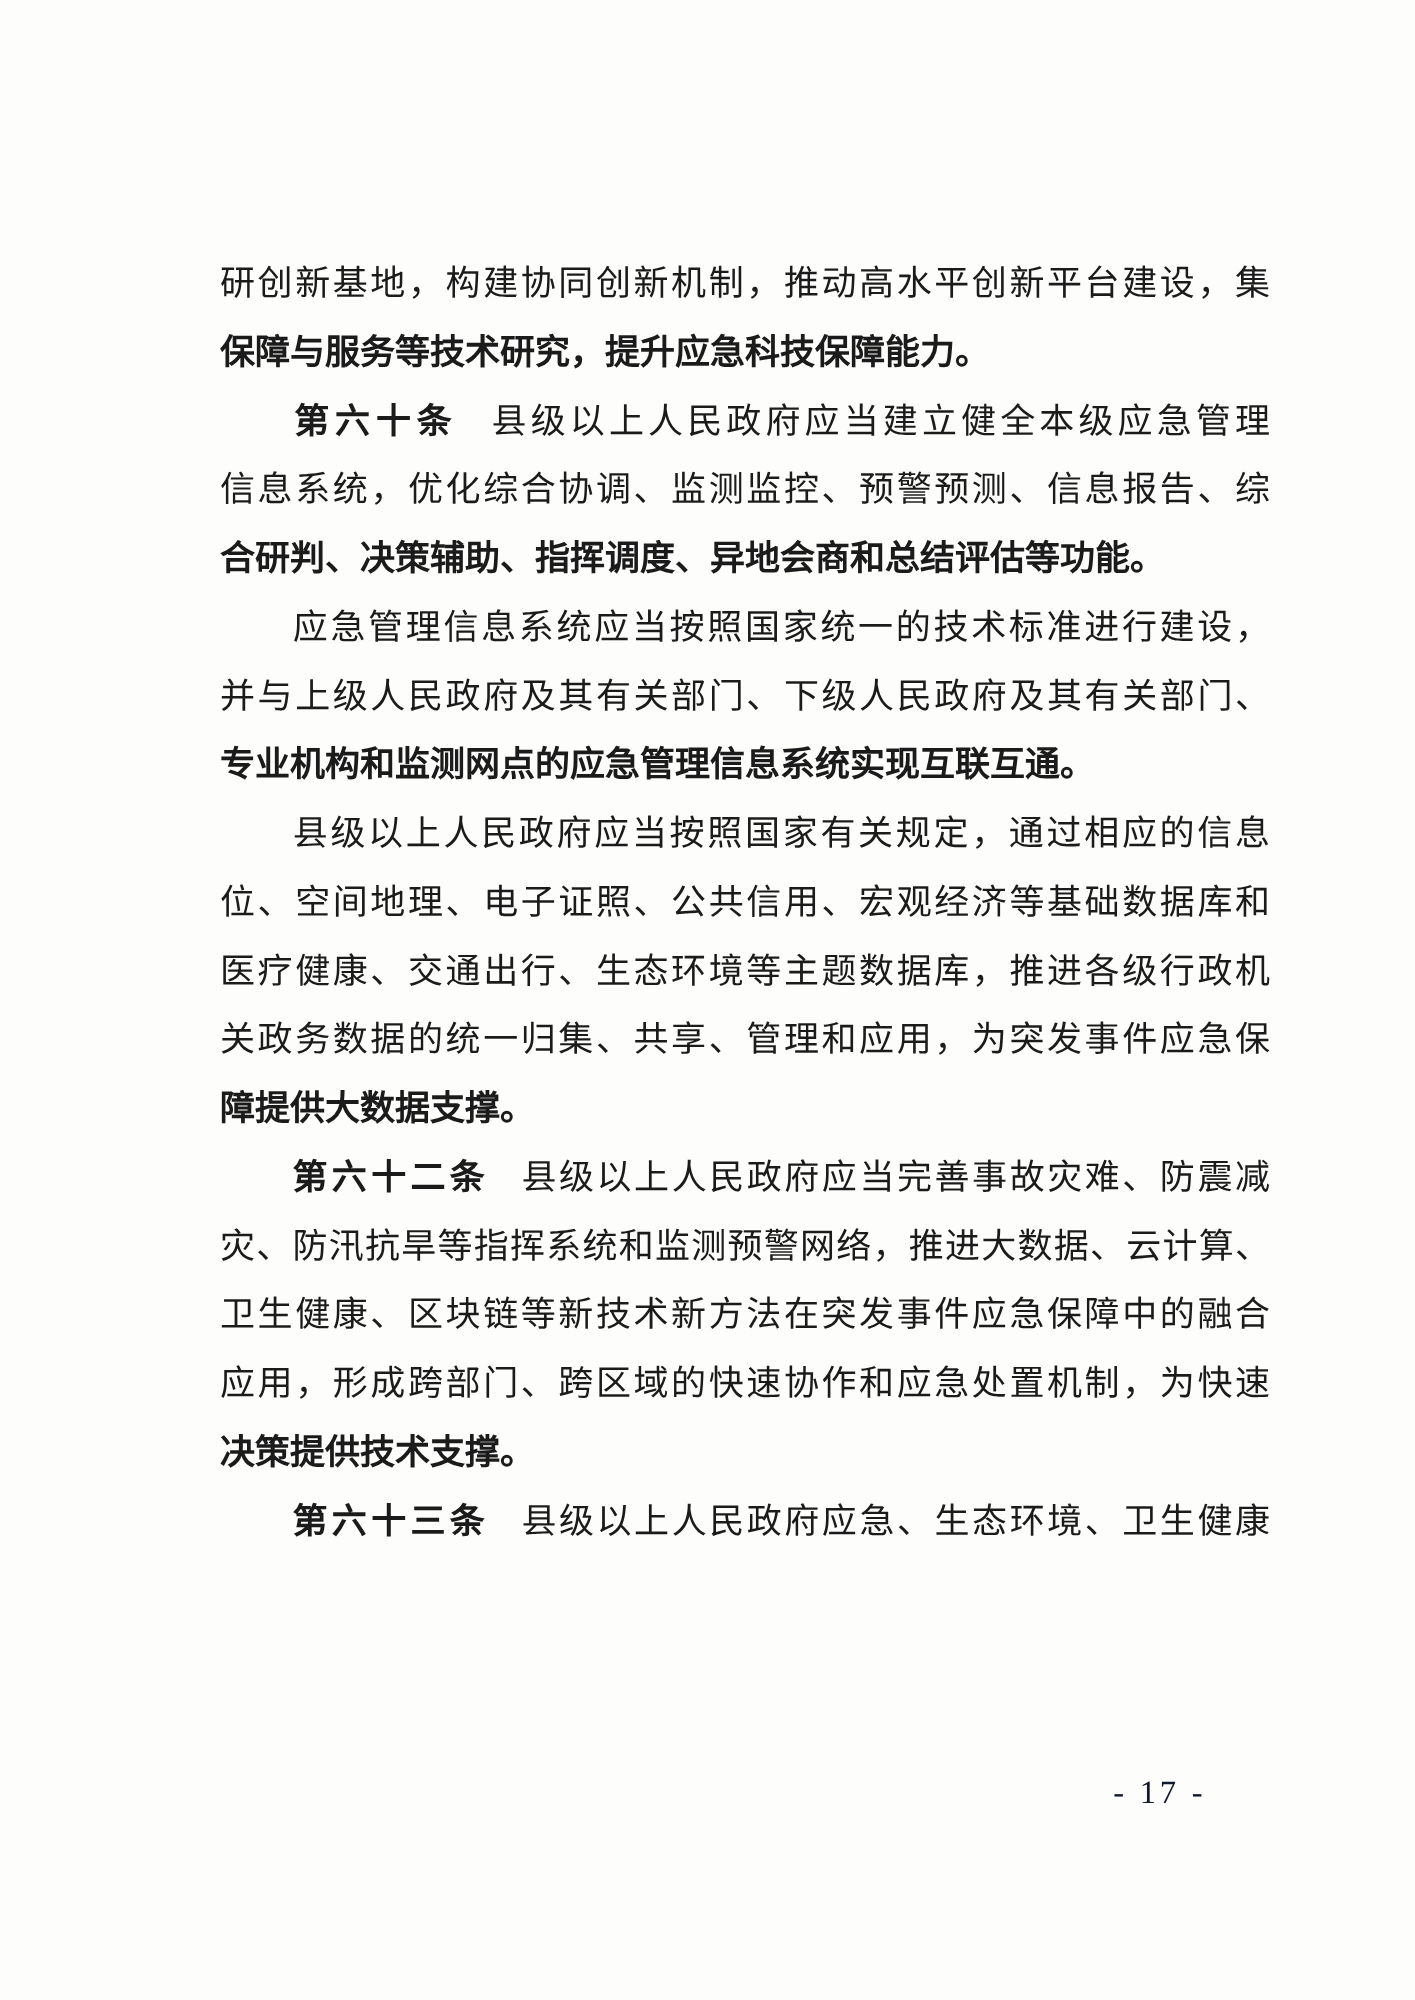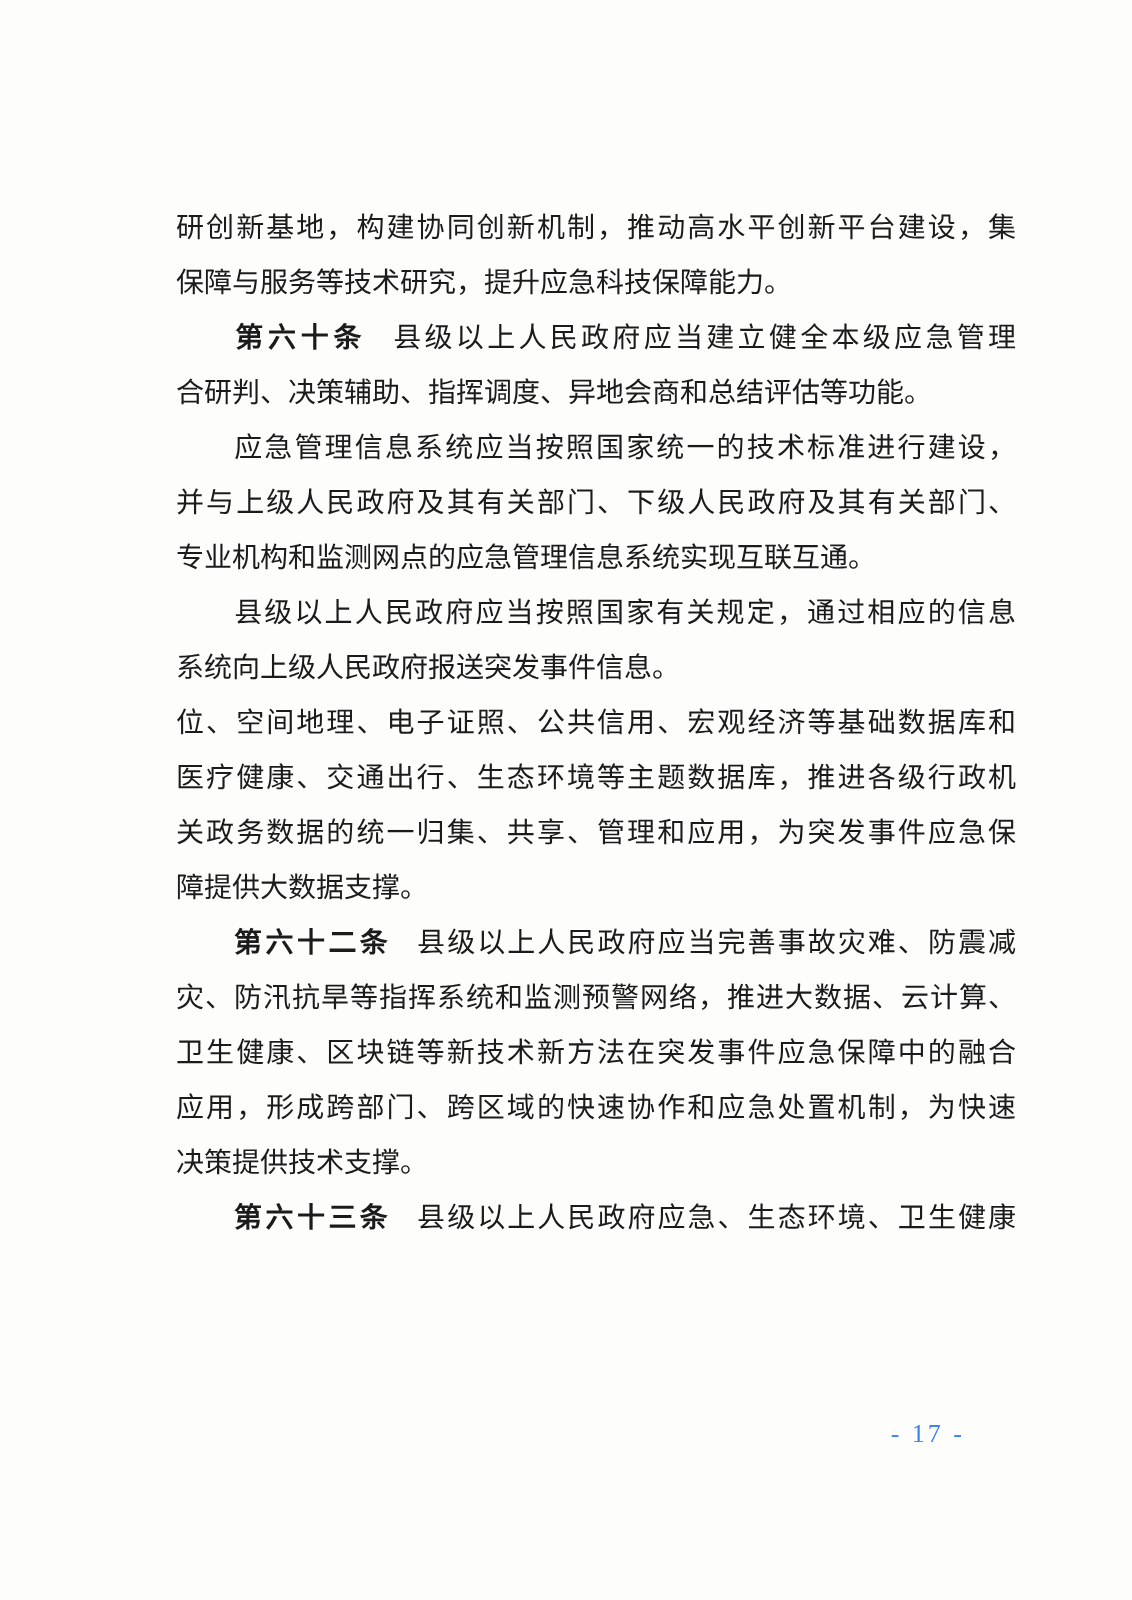--- a/index.html
+++ b/index.html
@@ -27,20 +27,21 @@
   }
   .line {
     height: 55px;
     text-align: justify;
     text-align-last: justify;
     white-space: nowrap;
     overflow: visible;
   }
   .line.para-end {
     text-align-last: left;
+    font-weight: bold;
   }
   .indent {
     display: inline-block;
     width: 2em;
     height: 1px;
   }
   .label-gap {
     display: inline-block;
     width: 0.85em;
     height: 1px;
@@ -53,37 +54,37 @@
   .line-text {
     white-space: pre-wrap;
   }
   .page-number {
     position: absolute;
     top: 1418px;
     right: 167px;
     font-size: 26px;
     line-height: 32px;
     letter-spacing: 3px;
-    color: #3b82f6;
+    color: #0f172a;
     font-family: "Liberation Serif", "DejaVu Serif", serif;
   }
 </style>
 </head>
 <body>
 
 <div class="doc-body">
     <div class="line"><span class="line-text">研创新基地，构建协同创新机制，推动高水平创新平台建设，集</span></div>
     <div class="line para-end"><span class="line-text">保障与服务等技术研究，提升应急科技保障能力。</span></div>
     <div class="line"><span class="indent"></span><span class="article-label">第六十条</span><span class="label-gap"></span><span class="line-text">县级以上人民政府应当建立健全本级应急管理</span></div>
+    <div class="line"><span class="line-text">信息系统，优化综合协调、监测监控、预警预测、信息报告、综</span></div>
     <div class="line para-end"><span class="line-text">合研判、决策辅助、指挥调度、异地会商和总结评估等功能。</span></div>
     <div class="line"><span class="indent"></span><span class="line-text">应急管理信息系统应当按照国家统一的技术标准进行建设，</span></div>
     <div class="line"><span class="line-text">并与上级人民政府及其有关部门、下级人民政府及其有关部门、</span></div>
     <div class="line para-end"><span class="line-text">专业机构和监测网点的应急管理信息系统实现互联互通。</span></div>
     <div class="line"><span class="indent"></span><span class="line-text">县级以上人民政府应当按照国家有关规定，通过相应的信息</span></div>
-    <div class="line para-end"><span class="line-text">系统向上级人民政府报送突发事件信息。</span></div>
     <div class="line"><span class="line-text">位、空间地理、电子证照、公共信用、宏观经济等基础数据库和</span></div>
     <div class="line"><span class="line-text">医疗健康、交通出行、生态环境等主题数据库，推进各级行政机</span></div>
     <div class="line"><span class="line-text">关政务数据的统一归集、共享、管理和应用，为突发事件应急保</span></div>
     <div class="line para-end"><span class="line-text">障提供大数据支撑。</span></div>
     <div class="line"><span class="indent"></span><span class="article-label">第六十二条</span><span class="label-gap"></span><span class="line-text">县级以上人民政府应当完善事故灾难、防震减</span></div>
     <div class="line"><span class="line-text">灾、防汛抗旱等指挥系统和监测预警网络，推进大数据、云计算、</span></div>
     <div class="line"><span class="line-text">卫生健康、区块链等新技术新方法在突发事件应急保障中的融合</span></div>
     <div class="line"><span class="line-text">应用，形成跨部门、跨区域的快速协作和应急处置机制，为快速</span></div>
     <div class="line para-end"><span class="line-text">决策提供技术支撑。</span></div>
     <div class="line"><span class="indent"></span><span class="article-label">第六十三条</span><span class="label-gap"></span><span class="line-text">县级以上人民政府应急、生态环境、卫生健康</span></div>

